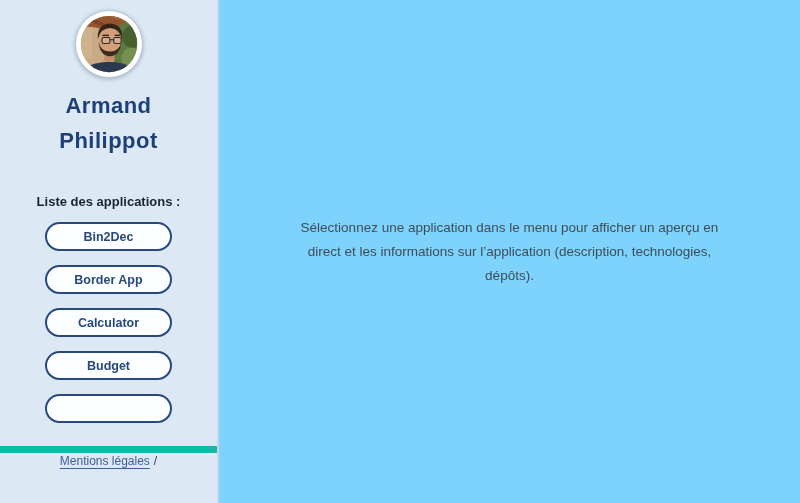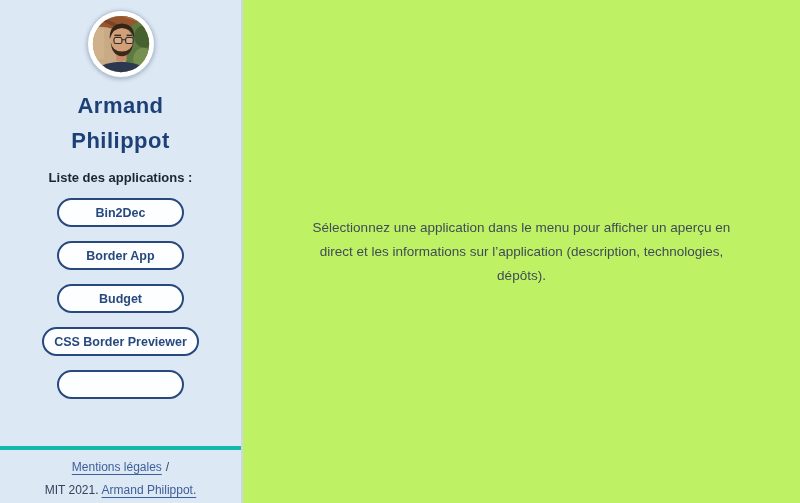--- a/index.html
+++ b/index.html
@@ -3,21 +3,21 @@
 <meta charset="utf-8">
 <style>
   * { margin: 0; padding: 0; box-sizing: border-box; }
   html, body { width: 800px; height: 503px; overflow: hidden; }
   body { font-family: "Liberation Sans", sans-serif; background: #eff2f7; }
 
   .app { display: flex; width: 800px; height: 503px; }
 
   
   .sidebar {
-    width: 243px; height: 100%;
+    width: 219px; height: 100%;
     background: #dce8f4;
     border-right: 2px solid #ccd7e3;
     display: flex; flex-direction: column; align-items: center;
     flex-shrink: 0;
   }
   .avatar-ring {
     margin-top: 10px;
     width: 68px; height: 68px;
     background: #ffffff;
     border: 1px solid #b9c7d6;
@@ -34,21 +34,21 @@
     font-size: 22px; line-height: 35px; font-weight: 700;
     color: #1d4077;
     letter-spacing: 0.5px;
   }
   .role {
     margin-top: 8px;
     font-size: 12px; letter-spacing: 1.6px;
     color: #4e5a66;
   }
   .apps-label {
-    margin-top: 12px;
+    margin-top: 36px;
     font-size: 13px; font-weight: 700;
     color: #1b2631;
   }
   .apps-nav {
     margin-top: 13px;
     width: 100%;
     flex: 1; min-height: 0;
     overflow: hidden;
     display: flex; flex-direction: column; align-items: center;
     gap: 14px;
@@ -63,42 +63,42 @@
     border-radius: 15px;
     color: #27497d;
     font-family: "Liberation Sans", sans-serif;
     font-size: 12.5px; font-weight: 700;
     white-space: nowrap;
     cursor: pointer;
   }
   .sidebar-footer {
     flex-shrink: 0;
     width: 100%; height: 57px;
-    border-top: 4px solid #14b8a6;
+    border-top: 7px solid #14b8a6;
     text-align: center;
-    padding-top: 9px;
+    padding-top: 0;
     font-size: 12px;
     color: #33435c;
   }
   .sidebar-footer .line { line-height: 16px; }
   .sidebar-footer .line + .line { margin-top: 7px; }
   .sidebar-footer a {
     color: #3d5f9b;
     text-decoration: underline;
     text-underline-offset: 3px;
     text-decoration-thickness: 1px;
     cursor: pointer;
   }
   .sep { margin-left: 4px; }
   .license { margin-right: 3px; }
 
   
   .main {
     flex: 1;
-    background: #bef264;
+    background: #7dd3fc;
     display: flex; align-items: center; justify-content: center;
   }
   .main-message {
     width: 440px;
     text-align: center;
     color: #414b57;
     font-size: 13.5px;
     line-height: 24px;
   }
 </style>
@@ -142,31 +142,28 @@
     </div>
 
     <h1 class="name">Armand Philippot</h1>
 
 
     <div class="apps-label">Liste des applications :</div>
 
     <nav class="apps-nav">
       <button class="app-btn">Bin2Dec</button>
       <button class="app-btn">Border App</button>
+      <button class="app-btn">Calculator</button>
       <button class="app-btn">Budget</button>
-      <button class="app-btn">CSS Border Previewer</button>
       <button class="app-btn"></button>
     </nav>
 
     <footer class="sidebar-footer">
       <div class="line">
         <a>Mentions légales</a><span class="sep">/</span>
-      </div>
-      <div class="line">
-        <span class="license">MIT 2021.</span><a>Armand Philippot.</a>
       </div>
     </footer>
 
   </aside>
 
   <main class="main">
     <p class="main-message">Sélectionnez une application dans le menu pour afficher un aperçu en direct et les informations sur l’application (description, technologies, dépôts).</p>
   </main>
 
 </div>

